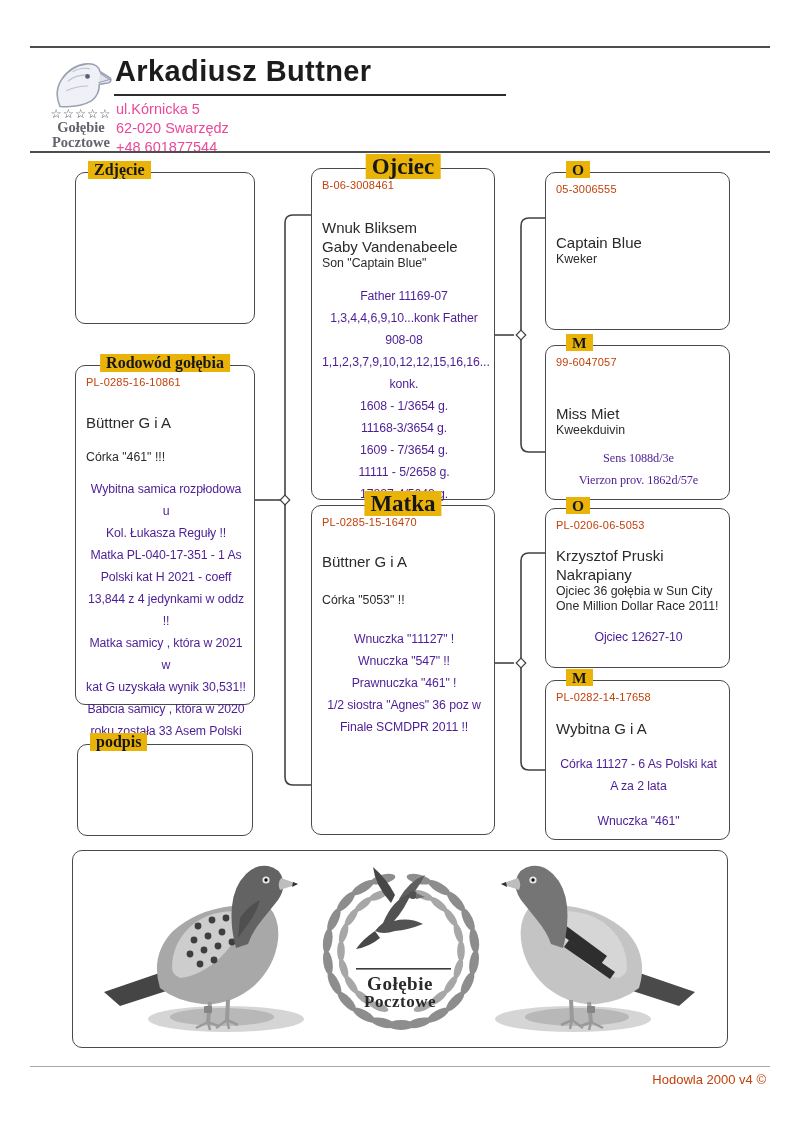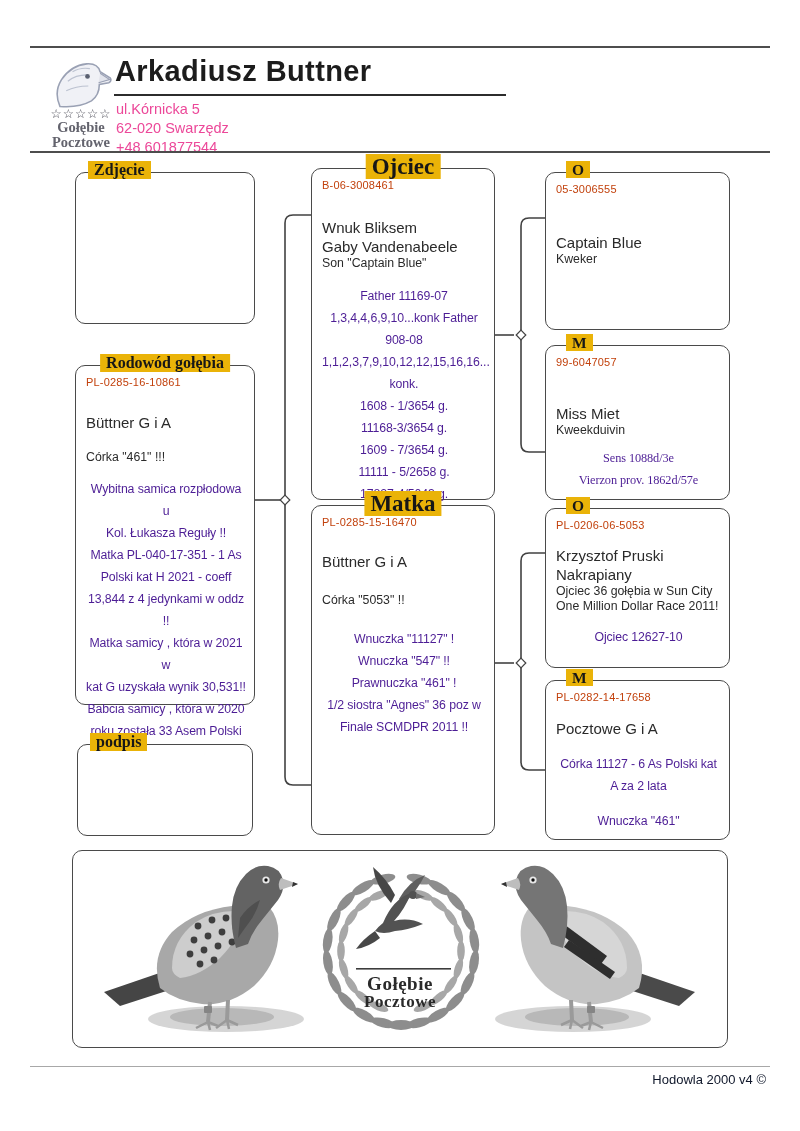--- a/index.html
+++ b/index.html
@@ -49,21 +49,21 @@
   .bottom-box {
     position:absolute; left:72px; top:850px; width:656px; height:198px;
     box-sizing:border-box; border:1.6px solid #4a4a4a; border-radius:10px; background:#fff;
   }
   .bottom-box svg { position:absolute; left:0; top:0; }
   .wreath-name { position:absolute; left:50%; transform:translateX(-50%); text-align:center;
     font-family:"Liberation Serif", serif; font-weight:bold; color:#2a2a2a; white-space:nowrap; }
   .wreath-name1 { top:122px; font-size:19px; letter-spacing:.5px; }
   .wreath-name2 { top:141px; font-size:17px; letter-spacing:.5px; }
 
-  .footer-credit { position:absolute; right:34px; top:1072px; font-size:13px; color:#0f172a; }
+  .footer-credit { position:absolute; right:34px; top:1072px; font-size:13px; color:#c2410c; }
 </style>
 </head>
 <body>
 
 <div class="page">
 
   <div class="rule rule-top"></div>
 
   <svg class="logo-img" width="60" height="52" viewBox="0 0 76 66">
     <path d="M10 64 Q2 46 12 30 Q24 12 44 10 Q58 9 61 20 L74 28 Q76 32 72 34 L60 36 Q60 50 50 57 Q34 66 10 64 Z" fill="#f0f1f6" stroke="#9aa1b4" stroke-width="2"></path>
@@ -184,21 +184,21 @@
     <div class="name" style="margin-top:15px;">Krzysztof Pruski
 Nakrapiany</div>
     <div class="small">Ojciec 36 gołębia w Sun City
 One Million Dollar Race 2011!</div>
     <div class="notes" style="margin-top:12px;">Ojciec 12627-10</div>
   </section>
 
   <section class="pbox" style="left:545px; top:680px; width:185px; height:160px;">
     <span class="legend om">M</span>
     <div class="ring">PL-0282-14-17658</div>
-    <div class="name" style="margin-top:16px;">Pocztowe G i A</div>
+    <div class="name" style="margin-top:16px;">Wybitna G i A</div>
     <div class="notes" style="margin-top:15px;">Córka 11127  - 6 As Polski kat
 A za 2 lata</div>
     <div class="notes" style="margin-top:13px;">Wnuczka "461"</div>
   </section>
 
   <div class="bottom-box">
     <svg width="653" height="195" viewBox="0 0 653 195">
 
       <g transform="translate(25,5)">
         <ellipse cx="128" cy="163" rx="78" ry="13" fill="#b3b3b3" opacity="0.55"></ellipse>

